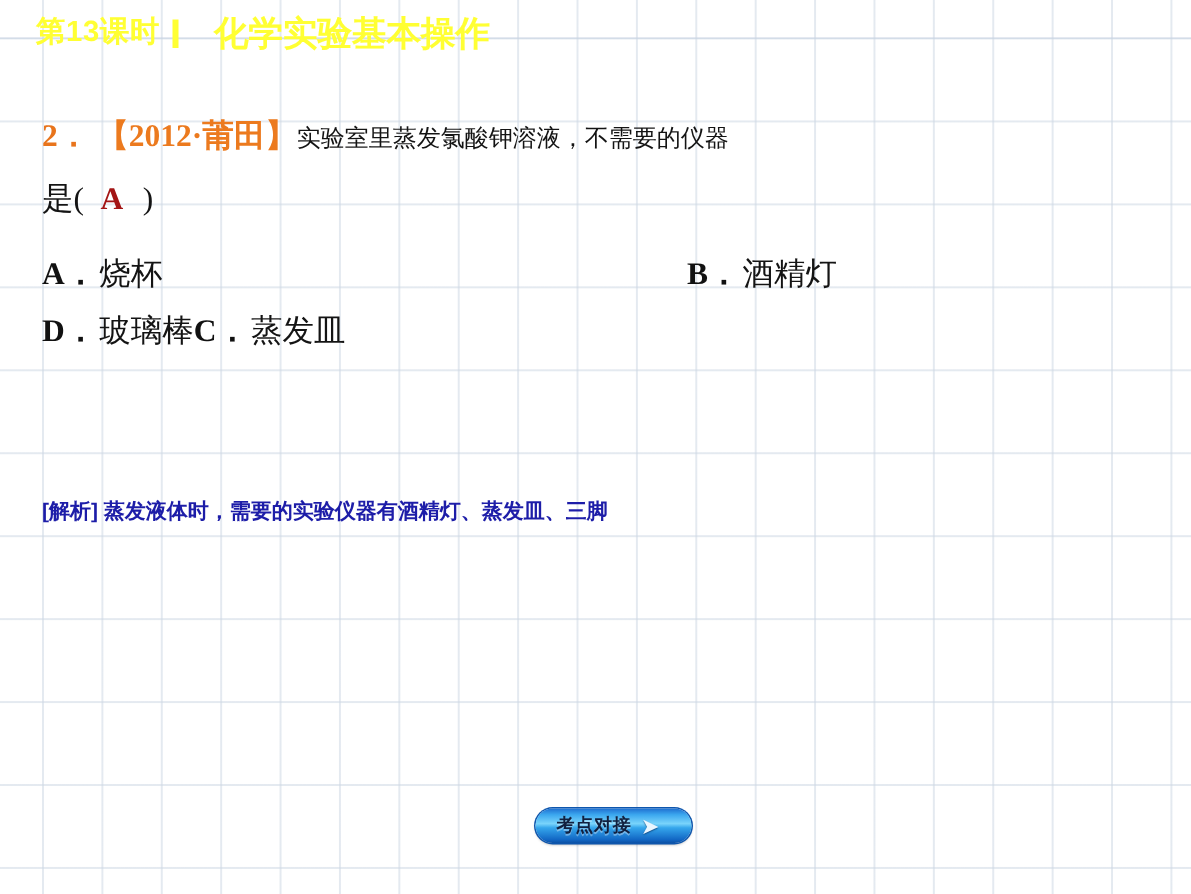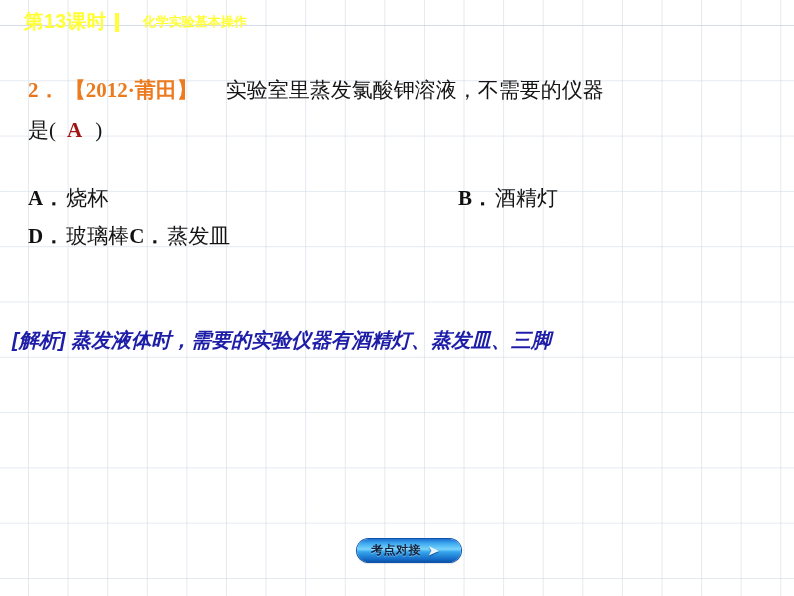--- a/index.html
+++ b/index.html
@@ -53,21 +53,21 @@
     display: inline-block;
     width: 4px;
     height: 19px;
     background: #ffff33;
     margin: 0 6px 0 8px;
     vertical-align: -3px;
   }
   .header-sub {
     font-family: "Liberation Sans", "DejaVu Sans", sans-serif;
     font-weight: bold;
-    font-size: 13px;
+    font-size: 23px;
     color: #ffff33;
     margin-left: 18px;
     white-space: nowrap;
   }
   .header-rule {
     position: absolute;
     left: 0;
     top: 25px;
     width: 794px;
     height: 1px;
@@ -94,42 +94,41 @@
     font-weight: bold;
     font-size: 21px;
   }
   .qsource {
     color: #ec7a1e;
     font-weight: bold;
     font-size: 21px;
   }
   .qtext {
     color: #141414;
-    font-size: 21px;
-    margin-left: 28px;
+    font-size: 16px;
   }
 
   .answer-line {
     font-size: 21px;
     line-height: 33px;
     color: #141414;
     margin-top: 7px;
     white-space: nowrap;
   }
   .answer-key {
     color: #a31515;
     font-family: "Liberation Serif", "DejaVu Serif", serif;
     font-weight: bold;
     font-size: 21px;
     padding: 0 13px 0 11px;
   }
 
   
   .options {
-    margin-top: 32px;
+    margin-top: 14px;
   }
   .opt-row {
     display: flex;
     line-height: 38px;
   }
   .opt {
     font-size: 21px;
     color: #141414;
     white-space: nowrap;
   }
@@ -142,29 +141,28 @@
   }
   .opt-text {
     font-size: 21px;
     color: #141414;
     margin-left: 2px;
   }
 
   
   .analysis {
     position: absolute;
-    left: 12px;
+    left: 28px;
     top: 325px;
     width: 740px;
     color: #1d1da8;
-    font-size: 20px;
+    font-size: 14px;
     font-weight: bold;
     line-height: 31px;
     font-family: "Liberation Sans", "DejaVu Sans", sans-serif;
-    font-style: italic;
   }
   .analysis-tag {
     font-family: "Liberation Sans", "DejaVu Sans", sans-serif;
     font-weight: bold;
   }
 
   
   .footer-btn {
     position: absolute;
     left: 357px;

